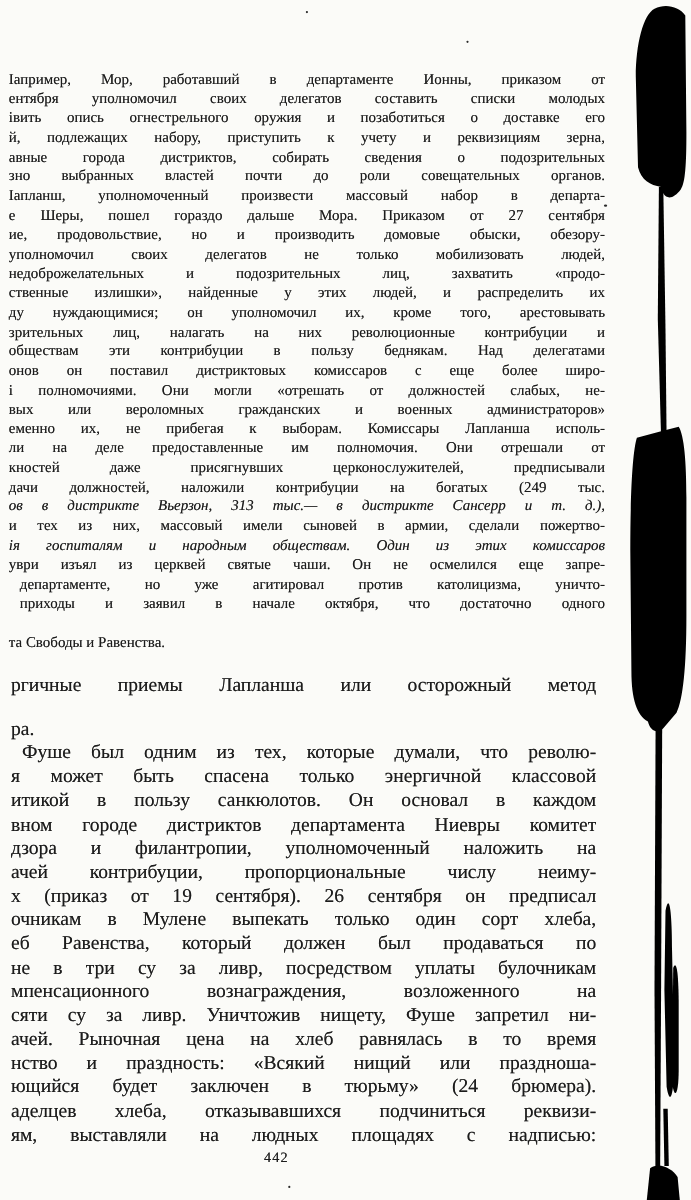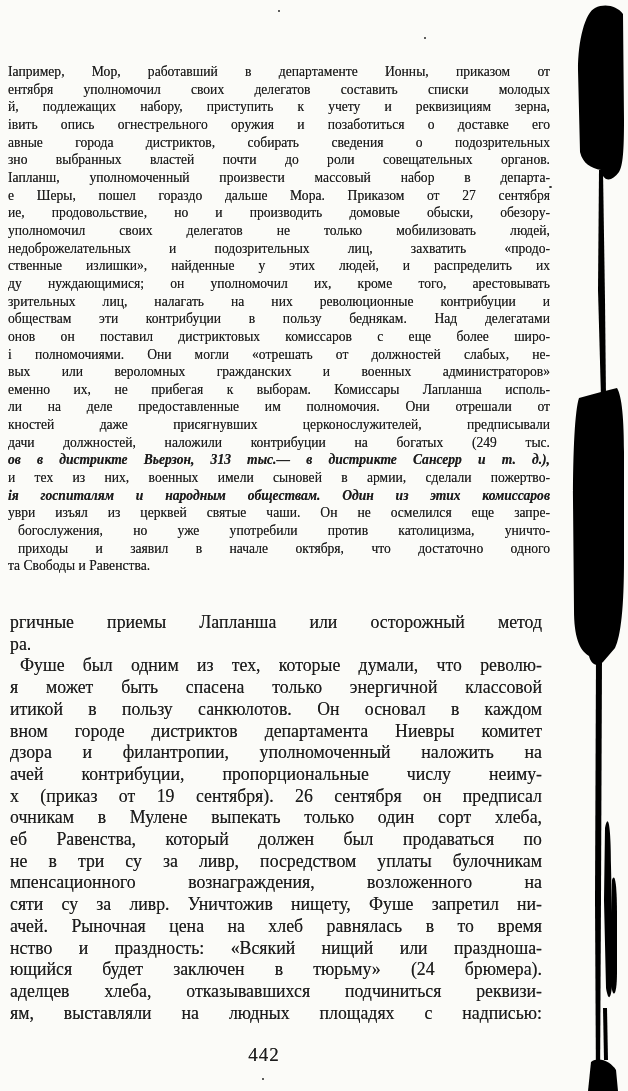--- a/index.html
+++ b/index.html
@@ -10,64 +10,64 @@
     color:#1c1c1c;
   }
   .textcol{position:absolute;}
   .small-block{left:8px;top:63px;width:542px;font-size:13.6px;line-height:17.65px;}
   .large-block{left:10px;top:612px;width:532px;font-size:17.8px;line-height:21.7px;}
   .ln{
     text-align:justify;text-align-last:justify;
     white-space:normal;
     text-shadow:0 0 0.5px rgba(25,25,25,0.65);
   }
-  .ln.lf{text-align-last:left;}
-  .ln.it{font-style:italic;font-weight:bold;}
+  .ln.lf{text-align-last:left;margin-top:18px;}
+  .ln.it{font-style:italic;}
   .ln.ind{text-indent:10px;}
   .pagenum{
     position:absolute;left:240px;top:1044px;width:48px;
-    text-align:center;font-size:19px;letter-spacing:1px;
+    font-size:13px;letter-spacing:1px;
     text-shadow:0 0 0.5px rgba(25,25,25,0.65);
   }
   .artifact-svg{position:absolute;left:565px;top:0;width:63px;height:1091px;}
   .speck{position:absolute;background:#2a2a2a;border-radius:50%;}
 </style>
 </head>
 <body>
 
 <div>
 
   <div class="textcol small-block" id="small-block">
       <div class="ln">Іапример, Мор, работавший в департаменте Ионны, приказом от</div>
       <div class="ln">ентября уполномочил своих делегатов составить списки молодых</div>
+      <div class="ln">івить опись огнестрельного оружия и позаботиться о доставке его</div>
       <div class="ln">й, подлежащих набору, приступить к учету и реквизициям зерна,</div>
-      <div class="ln">івить опись огнестрельного оружия и позаботиться о доставке его</div>
       <div class="ln">авные города дистриктов, собирать сведения о подозрительных</div>
       <div class="ln">зно выбранных властей почти до роли совещательных органов.</div>
       <div class="ln">Іапланш, уполномоченный произвести массовый набор в департа-</div>
       <div class="ln">е Шеры, пошел гораздо дальше Мора. Приказом от 27 сентября</div>
       <div class="ln">ие, продовольствие, но и производить домовые обыски, обезору-</div>
       <div class="ln">уполномочил своих делегатов не только мобилизовать людей,</div>
       <div class="ln">недоброжелательных и подозрительных лиц, захватить «продо-</div>
       <div class="ln">ственные излишки», найденные у этих людей, и распределить их</div>
       <div class="ln">ду нуждающимися; он уполномочил их, кроме того, арестовывать</div>
       <div class="ln">зрительных лиц, налагать на них революционные контрибуции и</div>
       <div class="ln">обществам эти контрибуции в пользу беднякам. Над делегатами</div>
       <div class="ln">онов он поставил дистриктовых комиссаров с еще более широ-</div>
       <div class="ln">і полномочиями. Они могли «отрешать от должностей слабых, не-</div>
       <div class="ln">вых или вероломных гражданских и военных администраторов»</div>
       <div class="ln">еменно их, не прибегая к выборам. Комиссары Лапланша исполь-</div>
       <div class="ln">ли на деле предоставленные им полномочия. Они отрешали от</div>
       <div class="ln">кностей даже присягнувших церконослужителей, предписывали</div>
       <div class="ln">дачи должностей, наложили контрибуции на богатых (249 тыс.</div>
       <div class="ln it">ов в дистрикте Вьерзон, 313 тыс.— в дистрикте Сансерр и т. д.),</div>
-      <div class="ln">и тех из них, военных имели сыновей в армии, сделали пожертво-</div>
+      <div class="ln">и тех из них, массовый имели сыновей в армии, сделали пожертво-</div>
       <div class="ln it">ія госпиталям и народным обществам. Один из этих комиссаров</div>
       <div class="ln">уври изъял из церквей святые чаши. Он не осмелился еще запре-</div>
-      <div class="ln ind">богослужения, но уже употребили против католицизма, уничто-</div>
+      <div class="ln ind">департаменте, но уже агитировал против католицизма, уничто-</div>
       <div class="ln ind">приходы и заявил в начале октября, что достаточно одного</div>
       <div class="ln lf">та Свободы и Равенства.</div>
     </div>
 
   <div class="textcol large-block" id="large-block">
       <div class="ln">ргичные приемы Лапланша или осторожный метод</div>
       <div class="ln lf">ра.</div>
       <div class="ln ind">Фуше был одним из тех, которые думали, что револю-</div>
       <div class="ln">я может быть спасена только энергичной классовой</div>
       <div class="ln">итикой в пользу санкюлотов. Он основал в каждом</div>

